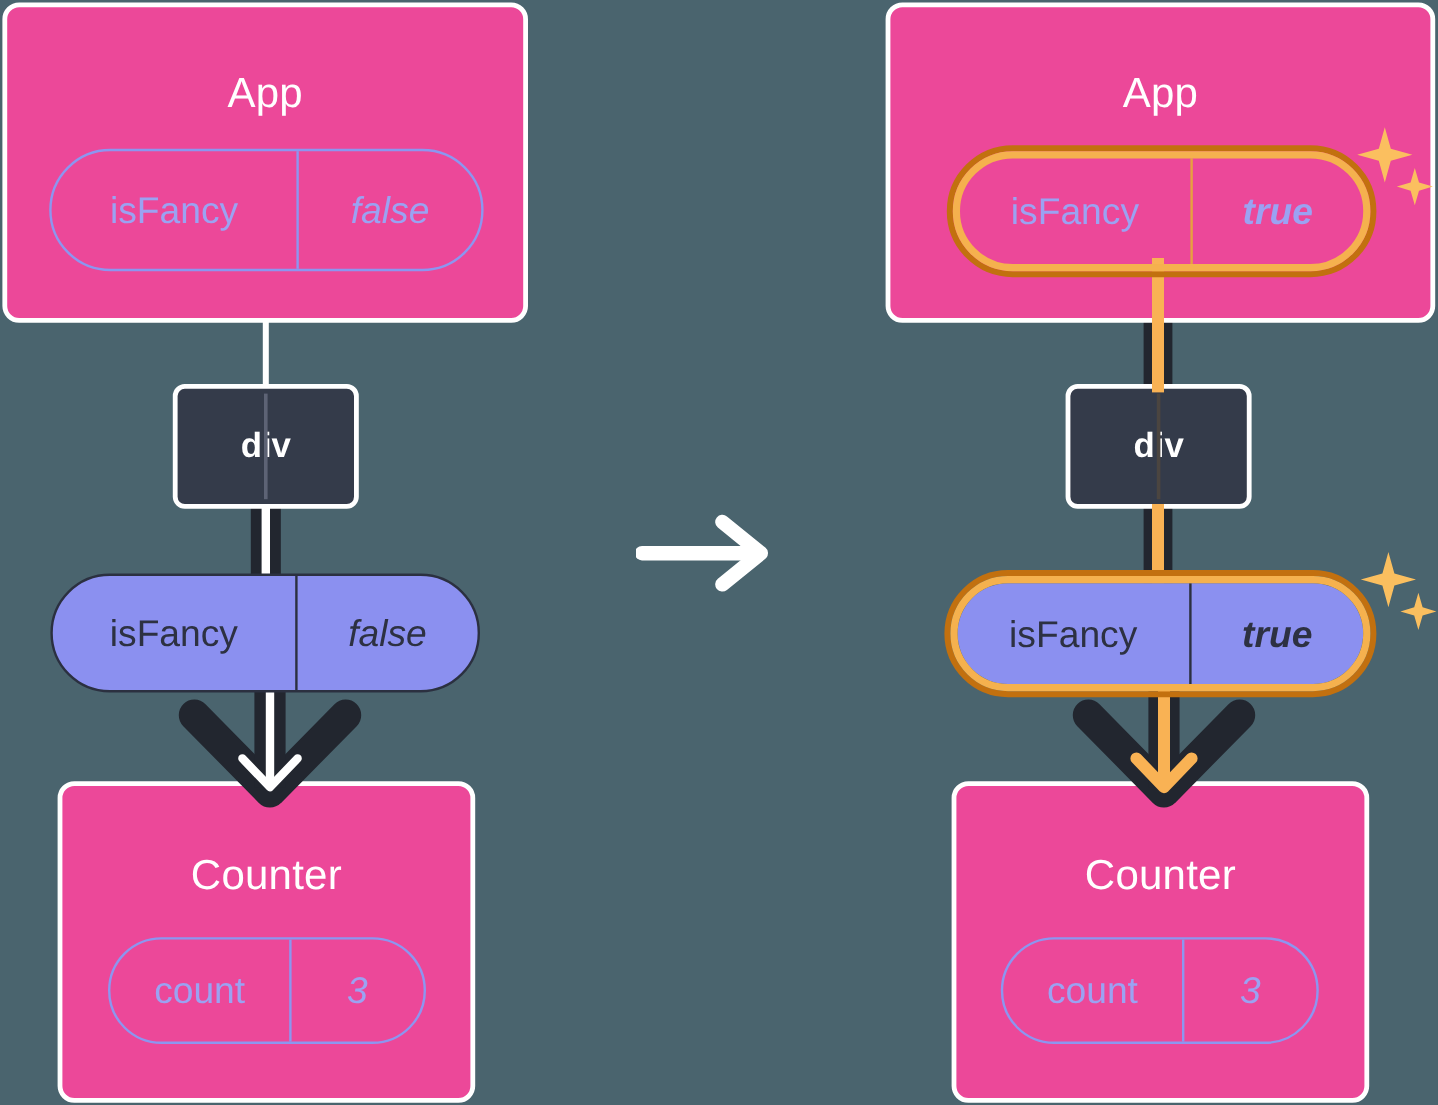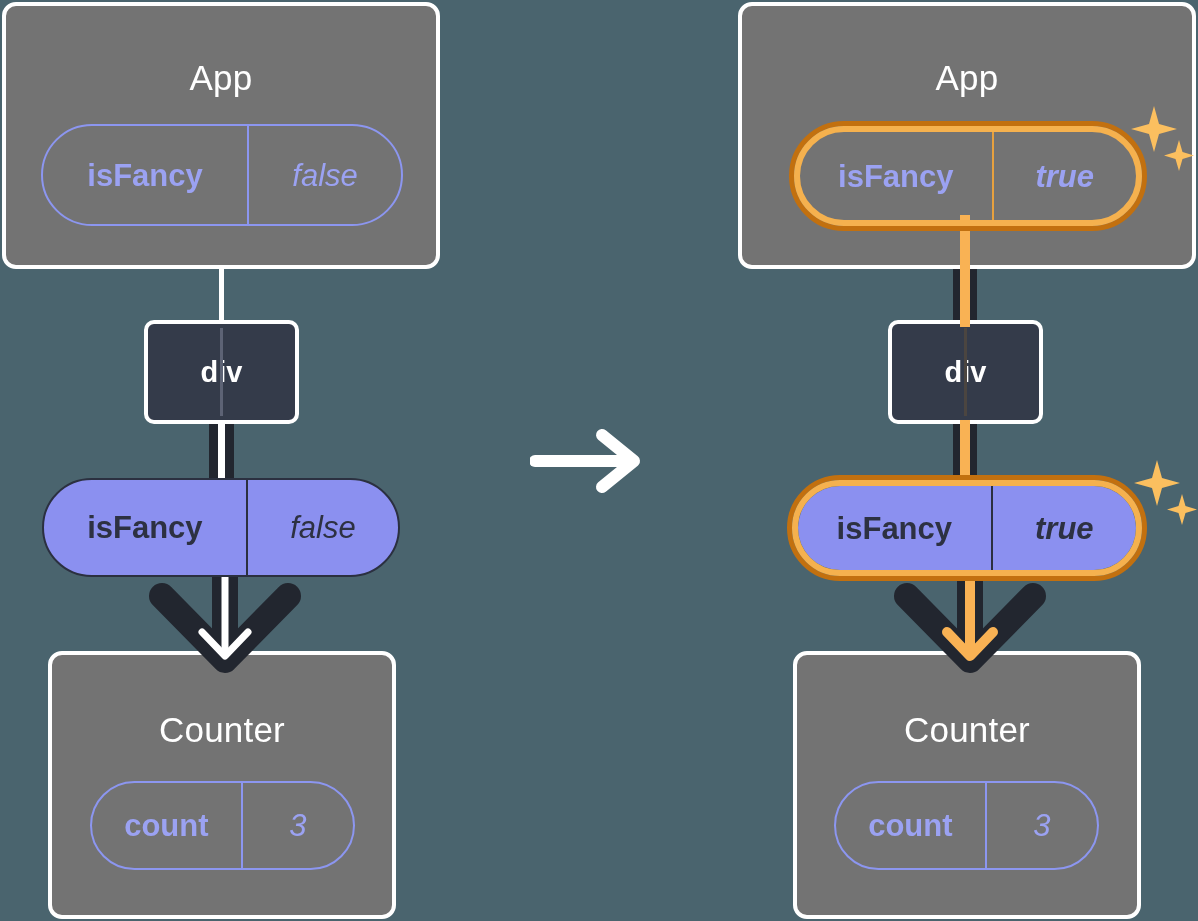--- a/index.html
+++ b/index.html
@@ -8,21 +8,21 @@
     background:#4a646e;
     font-family:"Liberation Sans", sans-serif;
     overflow:hidden;
     position:relative;
   }
   .stage{position:absolute;inset:0;}
 
   
   .box{
     position:absolute;
-    background:#737373;
+    background:#ec4899;
     border:4px solid #ffffff;
     border-radius:14px;
     box-sizing:border-box;
     z-index:3;
   }
   .box-title{
     position:absolute;
     left:0;right:0;
     text-align:center;
     color:#ffffff;
@@ -53,21 +53,21 @@
     border-radius:999px;
     z-index:6;
   }
   .pill .cell{
     display:flex;align-items:center;justify-content:center;
     font-size:31px;
     line-height:1;
     white-space:nowrap;
     box-sizing:border-box;
   }
-  .pill .cell.key{flex:0 0 57%;font-weight:bold;}
+  .pill .cell.key{flex:0 0 57%;}
   .pill .cell.val{flex:1 1 auto;font-style:italic;}
 
   
   .pill.outline{
     background:transparent;
     border:2px solid #8c96f0;
   }
   .pill.outline .cell{color:#9ba2f2;}
   .pill.outline .cell.val{border-left:2px solid #8c96f0;}
 

